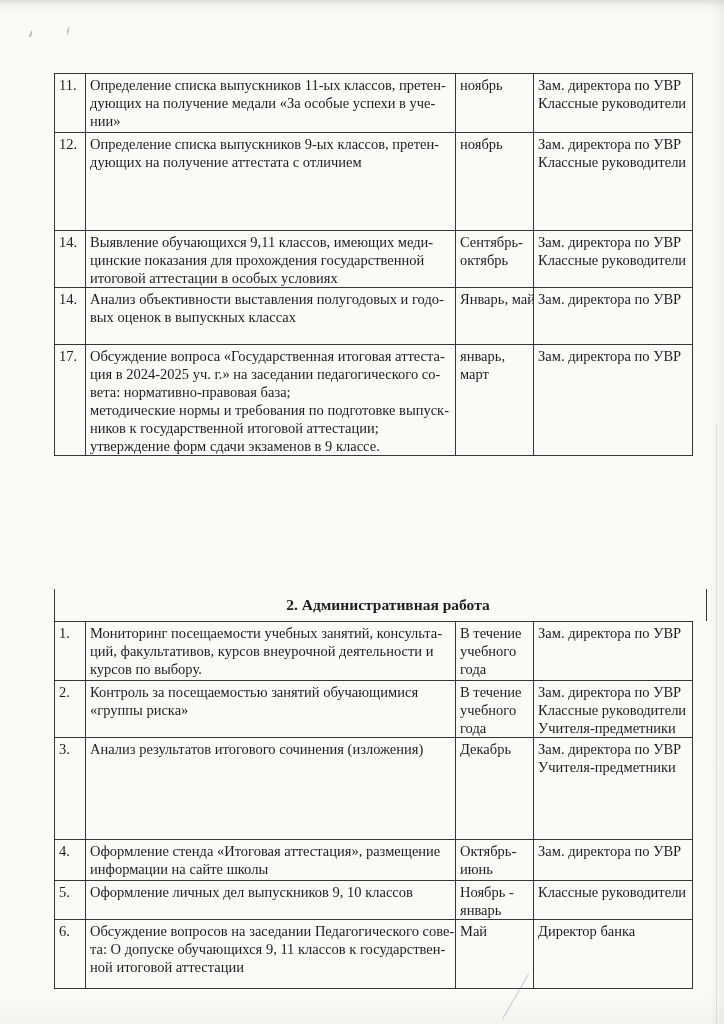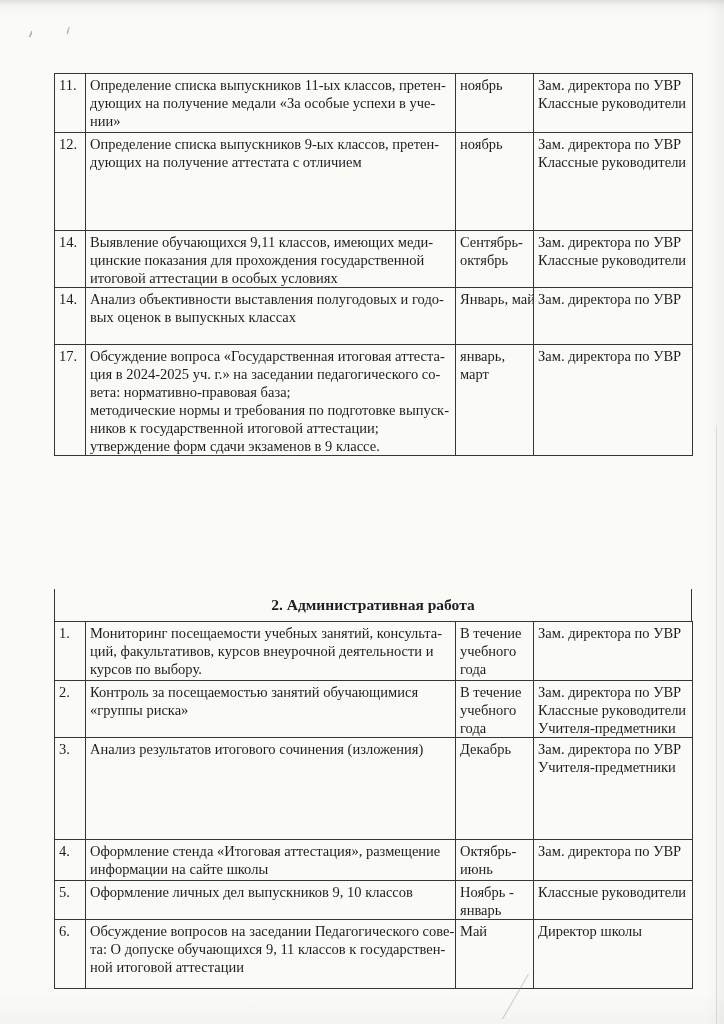--- a/index.html
+++ b/index.html
@@ -41,21 +41,21 @@
   .t2 tr:nth-child(1){height:59px;}
   .t2 tr:nth-child(2){height:55px;}
   .t2 tr:nth-child(3){height:102px;}
   .t2 tr:nth-child(4){height:41px;}
   .t2 tr:nth-child(5){height:37px;}
   .t2 tr:nth-child(6){height:69px;}
   .section-band{
     position:absolute;left:54px;top:589px;width:636px;height:32px;
     border-left:1px solid #36363a;border-right:1px solid #36363a;
     display:flex;align-items:center;justify-content:center;
-    font-weight:bold;font-size:15.5px;
+    font-weight:bold;font-size:15.5px;padding-left:15px;
   }
   
   .pen-mark{position:absolute;background:transparent;}
   .pen-mark-1{
     left:24px;top:30px;width:6px;height:7px;
     border-right:2px solid rgba(95,95,105,0.45);
     transform:rotate(18deg);border-radius:0 0 3px 0;
   }
   .pen-mark-2{
     left:67px;top:27px;width:2px;height:8px;
@@ -191,21 +191,21 @@
         <td>Ноябрь -
 январь</td>
         <td>Классные руководители</td>
       </tr>
       <tr>
         <td class="num">6.</td>
         <td>Обсуждение вопросов на заседании Педагогического сове-
 та: О допуске обучающихся 9, 11 классов к государствен-
 ной итоговой аттестации</td>
         <td>Май</td>
-        <td>Директор школы</td>
+        <td>Директор банка</td>
       </tr>
     </tbody>
   </table>
 
   <div class="edge-line"></div>
   <div class="diag-line"></div>
 
 </div>
 
 </body></html>

